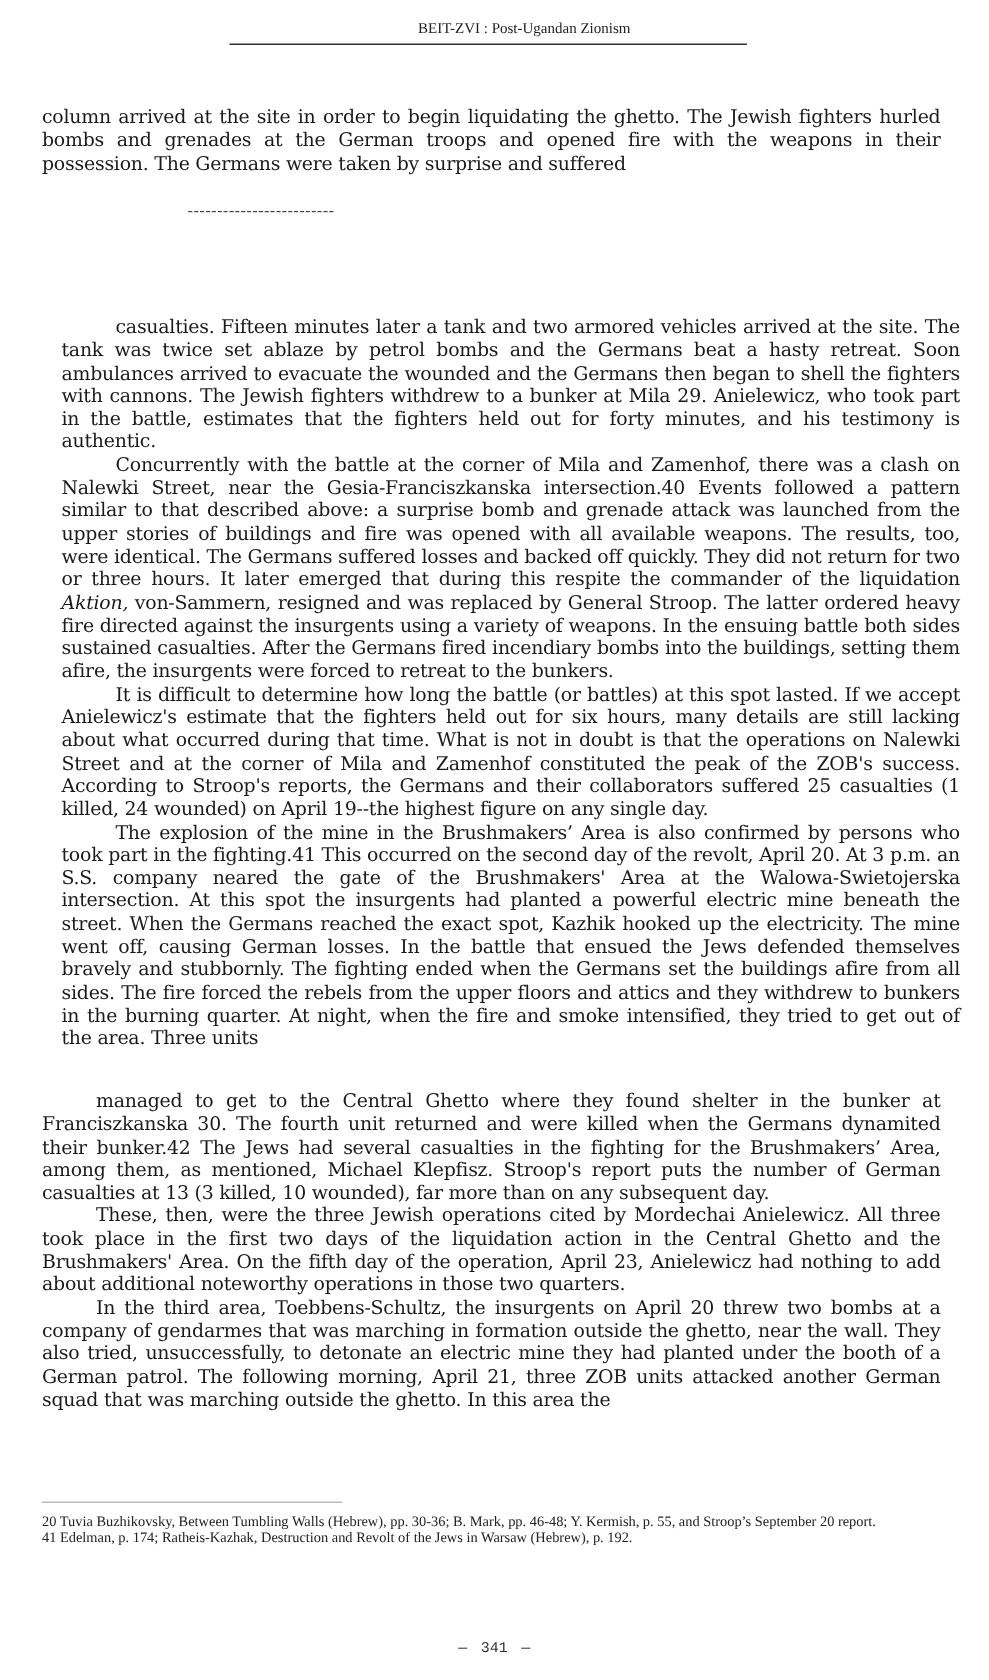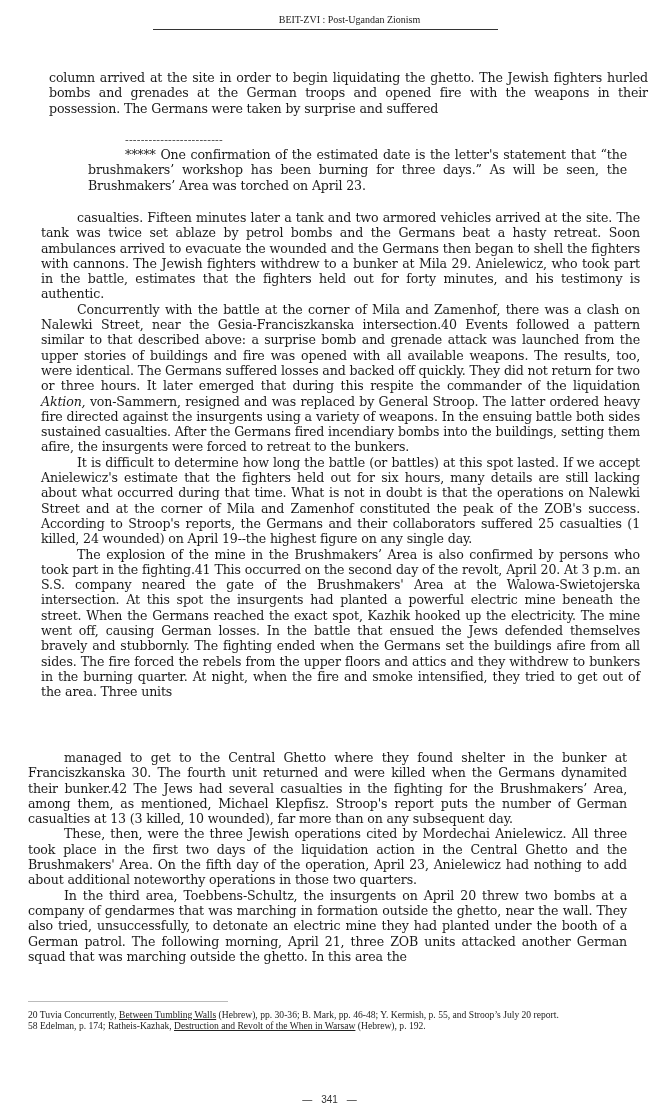--- a/index.html
+++ b/index.html
@@ -12,79 +12,78 @@
     position: absolute; top: 29px; left: 153px; width: 345px; height: 0;
     border-top: 1px solid #333;
   }
   .body-text {
     position: absolute; left: 28px; width: 599px;
     font-family: "DejaVu Serif", serif; font-size: 12.6px; line-height: 15.3px;
     text-align: justify; letter-spacing: -0.15px; color: #1a1a1a;
   }
   .body-text p { margin: 0; }
   .indent { text-indent: 36px; }
-  #block1 { top: 70px; margin-left: 21px; }
+  #block1 { top: 70px; }
   .fn-note {
     position: absolute; left: 88px; width: 539px; top: 134px;
     font-family: "DejaVu Serif", serif; font-size: 12.6px; line-height: 15.3px;
     text-align: justify; letter-spacing: -0.15px;
   }
   .fn-note .dashes { margin-left: 37px; font-size: 11px; line-height: 13px; color:#444; letter-spacing: 0.2px; }
   .fn-note p { margin: 0; text-indent: 37px; }
   #block2 { top: 210px; margin-left: 13px; }
-  #block3 { top: 750px; }
+  #block3 { top: 726px; }
   .fn-rule {
     position: absolute; top: 1001px; left: 28px; width: 200px; height: 0;
     border-top: 1px solid #bbb;
   }
   .footnotes {
     position: absolute; top: 1009px; left: 28px; width: 600px;
     font-family: "Liberation Serif", serif; font-size: 9.6px; line-height: 11.3px; color: #222;
   }
   .footnotes p { margin: 0; }
-  .footnotes .u { text-decoration: underline; }
+  .footnotes .u { }
   .page-num {
     position: absolute; top: 1094px; left: 0; width: 659px; text-align: center;
-    font-family: Liberation Sans, sans-serif; font-size: 10px; color: #333;
+    font-family: Liberation Mono, monospace; font-size: 10px; color: #333;
   }
   .page-num .dash { margin: 0 9px; }
   em { }
 </style>
 </head>
 <body>
 
 <div class="header">
   <span>BEIT-ZVI : Post-Ugandan Zionism</span>
 </div>
 <div class="header-rule"></div>
 
 <div class="body-text" id="block1">
   <p>column arrived at the site in order to begin liquidating the  ghetto.  The  Jewish  fighters hurled bombs and grenades at the German troops  and  opened  fire  with  the  weapons  in their possession. The Germans were taken by surprise and suffered</p>
 </div>
 
 <div class="fn-note">
   <div class="dashes">-------------------------</div>
-  <p>***** One confirmation of the estimated date is the letter's  statement that “the brushmakers’ workshop has been burning for three days.” As will be seen, the Brushmakers’ Area was torched on April 23.</p>
 </div>
 
 <div class="body-text" id="block2">
   <p class="indent">casualties. Fifteen minutes later a tank and two armored vehicles arrived at the site. The tank was twice set ablaze by petrol bombs and the Germans beat a hasty retreat. Soon ambulances arrived to evacuate the wounded and the Germans then began to shell the fighters with cannons. The Jewish fighters withdrew to a bunker at Mila 29. Anielewicz, who took part in the battle, estimates that the fighters held out for forty minutes, and his testimony is authentic.</p>
   <p class="indent"><span>Concurrently with the battle at the corner of Mila and Zamenhof, there was a clash on Nalewki Street, near the Gesia-Franciszkanska intersection.40 Events followed a pattern similar to that described above: a surprise bomb and grenade attack was launched from the upper stories of buildings and fire was opened with all available weapons. The results, too, were identical. The Germans suffered losses and backed off quickly. They did not return for two or three hours. It later emerged that during this respite the commander of the liquidation </span><em>Aktion,</em><span> von-Sammern,  resigned and was replaced by General Stroop. The latter ordered heavy fire directed against the insurgents using a variety of weapons. In the ensuing battle both sides sustained casualties. After the Germans fired incendiary bombs into the buildings, setting them afire, the insurgents were forced to retreat to the bunkers.</span></p>
   <p class="indent">It is difficult to determine how long the battle (or battles) at this spot lasted. If we accept Anielewicz's estimate that the fighters held out for six hours, many details are still lacking about what occurred during that time. What is not in doubt is that the operations on Nalewki Street and at the corner of Mila and Zamenhof constituted the peak of the ZOB's success. According to Stroop's reports, the Germans and their collaborators suffered 25 casualties (1 killed, 24 wounded) on April 19--the highest figure on any single day.</p>
   <p class="indent">The explosion of the mine in the Brushmakers’ Area is also confirmed by persons who took part in the fighting.41 This occurred on the second day of the revolt, April 20. At 3 p.m. an S.S. company neared the gate of the Brushmakers' Area at the Walowa-Swietojerska intersection. At this spot the insurgents had planted a powerful electric mine beneath the street. When the Germans reached the exact spot, Kazhik hooked up the electricity. The mine went off, causing German losses. In the battle that ensued the Jews defended themselves bravely and stubbornly. The fighting ended when the Germans set the buildings afire from all sides. The fire forced the rebels from the upper floors and attics and they withdrew to bunkers in the burning quarter.  At  night, when the fire and smoke intensified, they tried to get out of the area. Three units</p>
 </div>
 
 <div class="body-text" id="block3">
   <p class="indent">managed to get to the Central Ghetto where they found shelter in the bunker at Franciszkanska 30. The fourth unit returned and were killed when the Germans dynamited their bunker.42 The Jews had several casualties in the fighting for the Brushmakers’ Area, among them, as mentioned, Michael Klepfisz. Stroop's report puts the number of German casualties at 13 (3 killed, 10 wounded), far more than on any subsequent day.</p>
   <p class="indent">These, then, were the three Jewish operations cited by Mordechai Anielewicz. All three took place in the first two days of the liquidation action in the Central Ghetto and the Brushmakers' Area. On the fifth day of the operation, April 23, Anielewicz had nothing to add about additional noteworthy operations in those two quarters.</p>
   <p class="indent">In the third area, Toebbens-Schultz, the insurgents on April 20 threw two bombs at a company of gendarmes that was marching in formation outside the ghetto, near the wall. They also tried, unsuccessfully, to detonate an electric mine they had  planted under the booth of a German patrol. The following morning, April 21, three ZOB units attacked another German squad that was marching outside the ghetto. In this area the</p>
 </div>
 
 <div class="fn-rule"></div>
 
 <div class="footnotes">
-  <p><span>20</span><span> Tuvia Concurrently, </span><span class="u">Between Tumbling Walls</span><span> (Hebrew), pp. 30-36; B. Mark, pp. 46-48; Y. Kermish, p. 55, and Stroop’s July 20 report.</span></p>
-  <p><span>58</span><span> Edelman, p. 174; Ratheis-Kazhak, </span><span class="u">Destruction and Revolt of the When in Warsaw</span><span> (Hebrew), p. 192.</span></p>
+  <p><span>20</span><span> Tuvia Buzhikovsky, </span><span class="u">Between Tumbling Walls</span><span> (Hebrew), pp. 30-36; B. Mark, pp. 46-48; Y. Kermish, p. 55, and Stroop’s September 20 report.</span></p>
+  <p><span>41</span><span> Edelman, p. 174; Ratheis-Kazhak, </span><span class="u">Destruction and Revolt of the Jews in Warsaw</span><span> (Hebrew), p. 192.</span></p>
 </div>
 
 <div class="page-num">
   <span class="dash">—</span><span>341</span><span class="dash">—</span>
 </div>
 
 </body></html>

